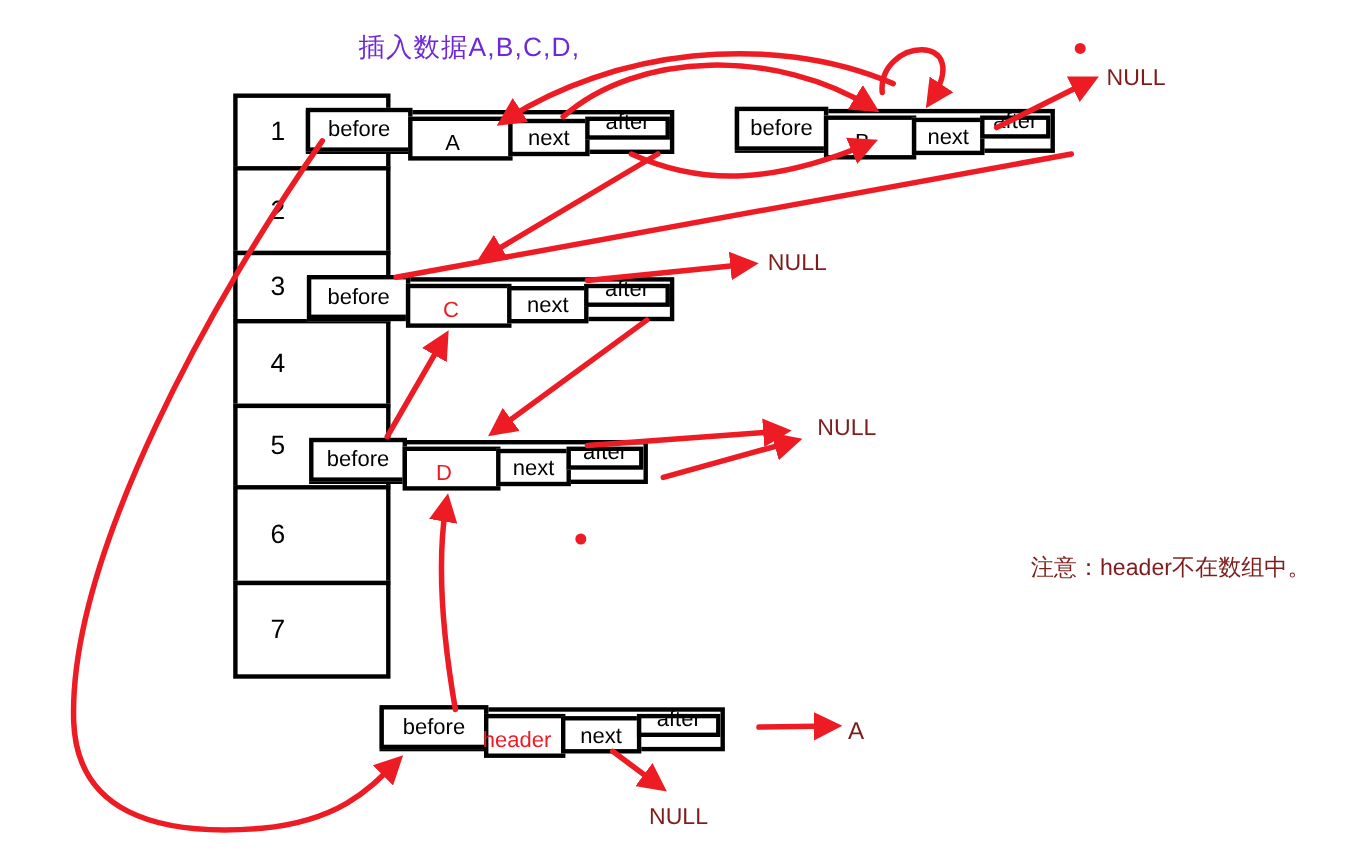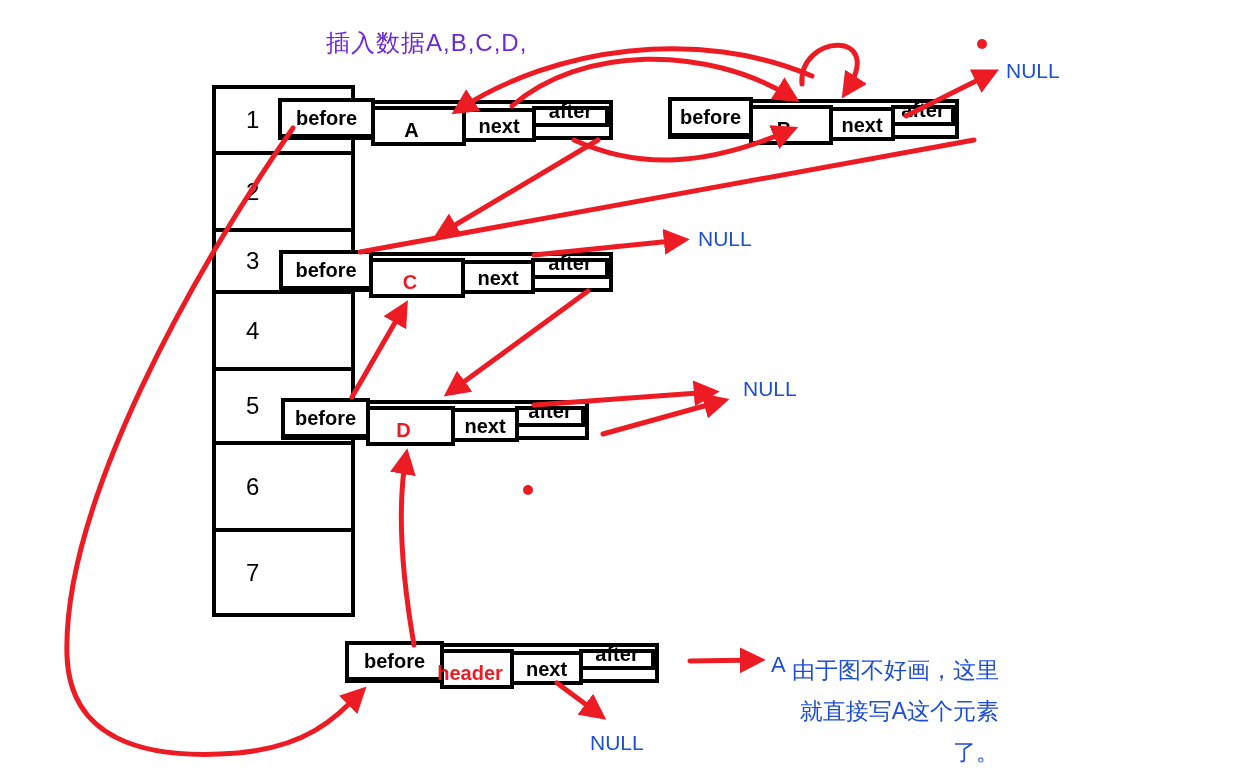--- a/index.html
+++ b/index.html
@@ -7,38 +7,38 @@
          font-family:"Liberation Sans","DejaVu Sans",sans-serif;}
   .title{position:absolute;left:326px;top:27px;font-size:24px;color:#6d28d9;letter-spacing:1px;}
   
   .array{position:absolute;left:212px;top:85px;width:143px;z-index:1;}
   .arow{box-sizing:border-box;width:143px;border:4px solid #000;margin-top:-4px;background:#fff;
         display:flex;align-items:center;padding-left:30px;font-size:24px;color:#000;}
   .arow:first-child{margin-top:0;}
   .h1{height:70px}.h2{height:81px}.h3{height:66px}.h4{height:81px}.h5{height:78px}.h6{height:91px}.h7{height:89px}
   
   .node{position:absolute;display:flex;align-items:flex-start;height:40px;box-sizing:border-box;
-        border:4px solid #000;background:#fff;z-index:2;overflow:visible;font-weight:bold;}
+        border:4px solid #000;background:#fff;z-index:2;overflow:visible;}
   .cell{box-sizing:border-box;border:4px solid #000;background:#fff;display:flex;
         justify-content:center;font-size:20px;color:#000;margin-left:-4px;}
   .cell-before{margin-top:-6px;height:40px;align-items:center;}
   .cell-value{margin-top:2px;height:40px;align-items:flex-end;padding-right:14px;}
   .cell-next{margin-top:4px;height:34px;align-items:flex-end;}
   .cell-after{margin-top:2px;height:21px;align-items:flex-end;}
   .red{color:#ed1c24;}
   
   .node-a{left:278px;top:100px;}  .node-a .w1{width:97px}.node-a .w2{width:95px}.node-a .w3{width:74px}.node-a .w4{width:77px}
   .node-b{left:668px;top:99px;}   .node-b .w1{width:85px}.node-b .w2{width:84px}.node-b .w3{width:66px}.node-b .w4{width:64px}
   .node-c{left:279px;top:252px;}  .node-c .w1{width:94px}.node-c .w2{width:96px}.node-c .w3{width:74px}.node-c .w4{width:78px}
   .node-d{left:281px;top:400px;}  .node-d .w1{width:89px}.node-d .w2{width:89px}.node-d .w3{width:68px}.node-d .w4{width:70px}
   .node-h{left:345px;top:643px;}  .node-h .w1{width:99px}.node-h .w2{width:74px}.node-h .w3{width:73px}.node-h .w4{width:76px}
   
   .overlay{position:absolute;left:0;top:0;z-index:5;pointer-events:none;}
   
-  .rlabel{position:absolute;z-index:6;color:#1d4ed8;font-size:21px;text-align:right;}
+  .rlabel{position:absolute;z-index:6;color:#7f1d1d;font-size:21px;}
   .null-tr{left:1006px;top:59px;}
   .null-c{left:698px;top:227px;}
   .null-d{left:743px;top:377px;}
   .null-h{left:590px;top:731px;}
   .ptr-a{left:771px;top:652px;font-size:22px;}
   .note-header{left:937px;top:502px;}
   .note-bottom{left:792px;top:650px;font-size:23px;line-height:41px;}
 </style>
 </head>
 <body>
@@ -132,19 +132,15 @@
       <circle cx="982" cy="44" r="5" fill="#ed1c24" stroke="none"></circle>
       <circle cx="528" cy="490" r="5" fill="#ed1c24" stroke="none"></circle>
     </g>
   </svg>
 
   <div class="rlabel null-tr">NULL</div>
   <div class="rlabel null-c">NULL</div>
   <div class="rlabel null-d">NULL</div>
   <div class="rlabel null-h">NULL</div>
   <div class="rlabel ptr-a">A</div>
-  <div class="rlabel note-bottom">
-    <div>由于图不好画，这里</div>
-    <div>就直接写A这个元素</div>
-    <div>了。</div>
-  </div>
+  <div class="rlabel note-header">注意：header不在数组中。</div>
 
 </div>
 
 </body></html>

